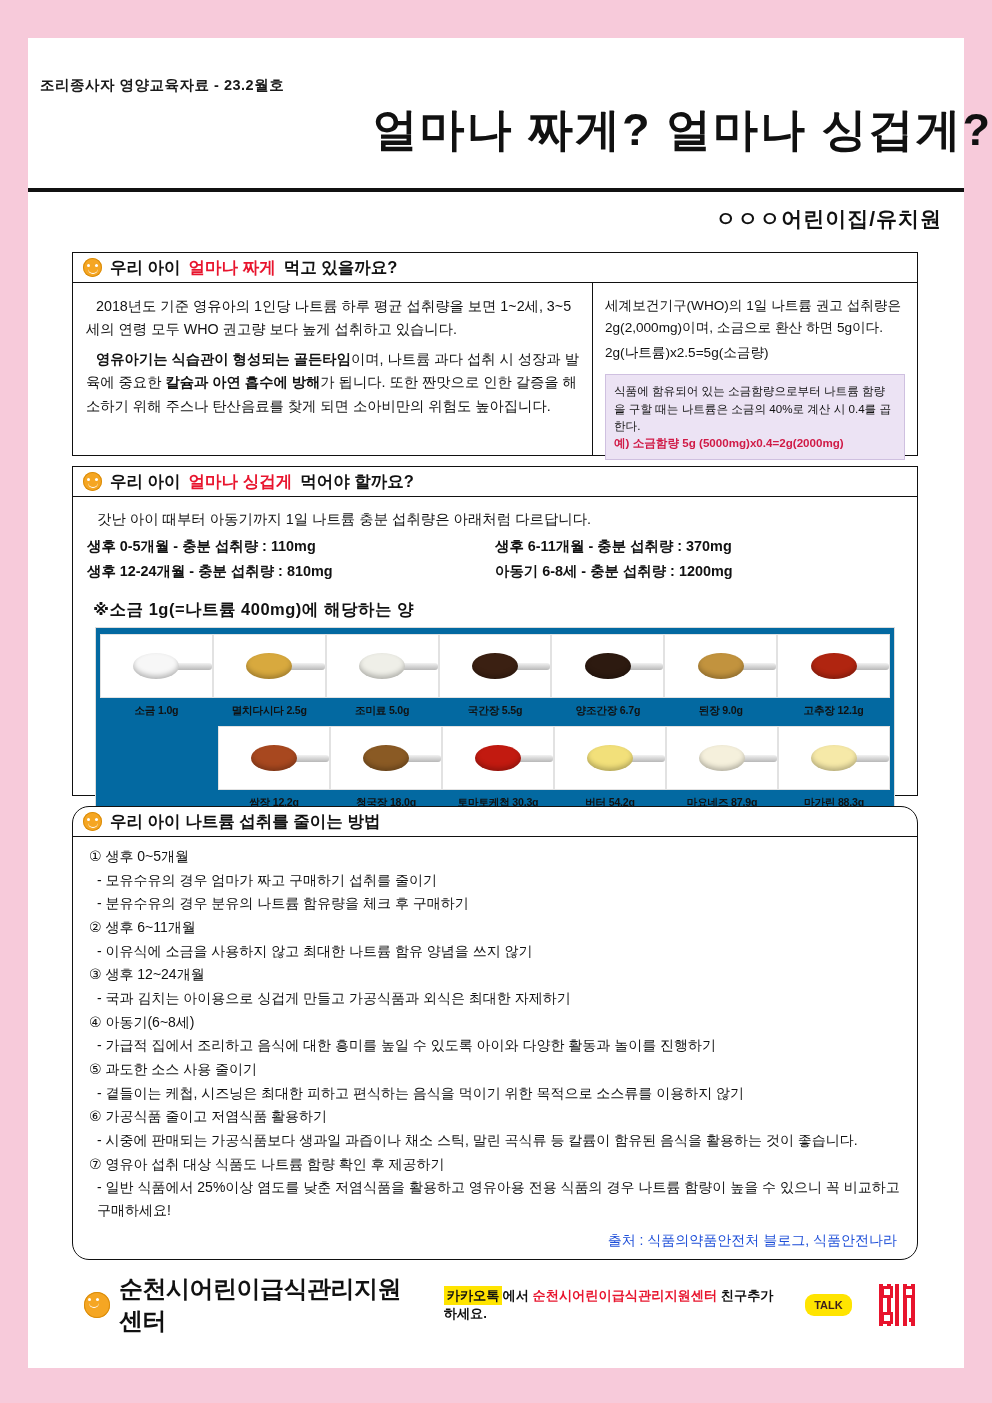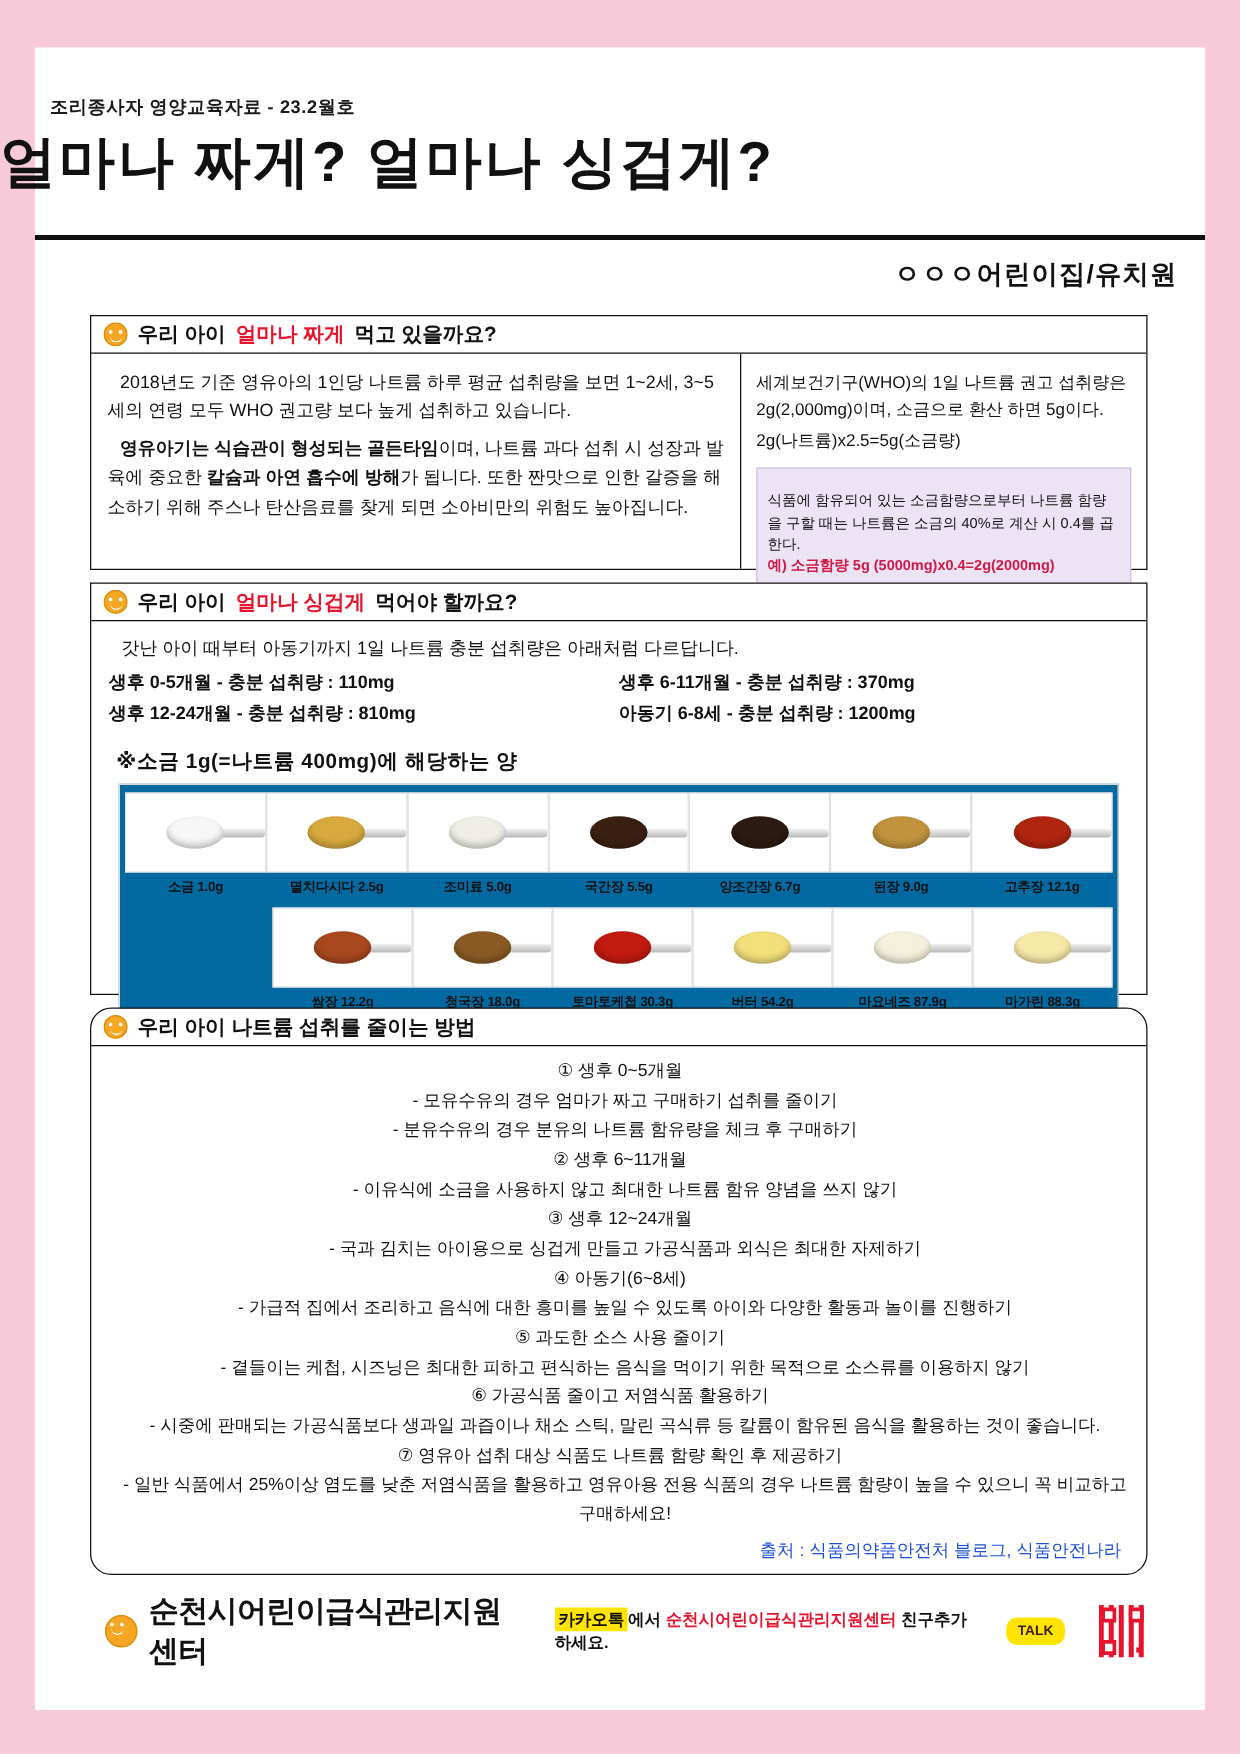--- a/index.html
+++ b/index.html
@@ -17,21 +17,21 @@
   .white-sheet{
     position:absolute;left:28px;top:38px;width:936px;height:1330px;
     background:#ffffff;
   }
   
   .hdr-label{
     position:absolute;left:40px;top:76px;
     font-size:14.5px;font-weight:bold;color:#1a1a1a;letter-spacing:0.5px;
   }
   .hdr-title{
-    position:absolute;left:0;top:100px;width:992px;text-align:left;
+    position:absolute;left:0;top:100px;width:992px;text-align:right;
     font-size:45px;font-weight:bold;color:#111;letter-spacing:2px;
     font-family:"Liberation Sans","DejaVu Sans",sans-serif;
   }
   .hdr-rule{
     position:absolute;left:28px;top:188px;width:936px;height:4px;background:#111;
   }
   .hdr-sub{
     position:absolute;right:50px;top:205px;
     font-size:21px;font-weight:bold;color:#111;letter-spacing:1px;
   }
@@ -66,21 +66,21 @@
     width:520px;padding:12px 13px 0 13px;box-sizing:border-box;
     border-right:1.6px solid #111;
     font-size:14.3px;line-height:1.62;color:#111;
   }
   .s1-right{
     flex:1;padding:12px 12px 0 12px;box-sizing:border-box;
     font-size:13.6px;line-height:1.6;color:#111;
   }
   .purple-note{
     margin-top:11px;background:#ece3f4;border:1px solid #cfc0e0;
-    padding:17px 8px;font-size:11.6px;line-height:1.5;color:#111;
+    padding:7px 8px;font-size:11.6px;line-height:1.5;color:#111;
   }
   .purple-note .ex{color:#d01a46;font-weight:bold;}
   .b{font-weight:bold;}
   
   #sec2{left:72px;top:466px;width:846px;height:330px;}
   .s2-body{padding:10px 14px 0 14px;font-size:14.4px;color:#111;line-height:1.75;}
   .s2-grid{display:flex;flex-wrap:wrap;margin-top:2px;}
   .s2-grid div{width:50%;font-weight:bold;font-size:14.4px;}
   .salt-title{
     margin:10px 0 4px 6px;font-size:16.5px;font-weight:bold;color:#111;letter-spacing:0.5px;
@@ -104,21 +104,21 @@
   .handle{
     position:absolute;right:0;top:50%;width:62px;height:7px;margin-top:-3px;
     background:linear-gradient(#f2f2f2,#b8b8b8);border-radius:3px;z-index:1;
   }
   .spoon .cap{
     font-size:10.6px;font-weight:bold;color:#111;margin-top:3px;letter-spacing:-0.2px;
   }
   
   #sec3{left:72px;top:806px;width:846px;height:454px;border-radius:17px;}
   .s3-body{padding:7px 14px 0 16px;font-size:14px;line-height:1.62;color:#111;}
-  .s3-body .li{margin:1px 0;text-align:center;}
+  .s3-body .li{margin:1px 0;}
   .s3-body .sub{margin-left:8px;}
   .src{
     text-align:right;padding-right:6px;margin-top:7px;font-size:14px;color:#1d4ed8;
   }
   
   .footer{
     position:absolute;left:72px;top:1276px;width:846px;height:58px;
     display:flex;align-items:center;
   }
   .foot-logo{

